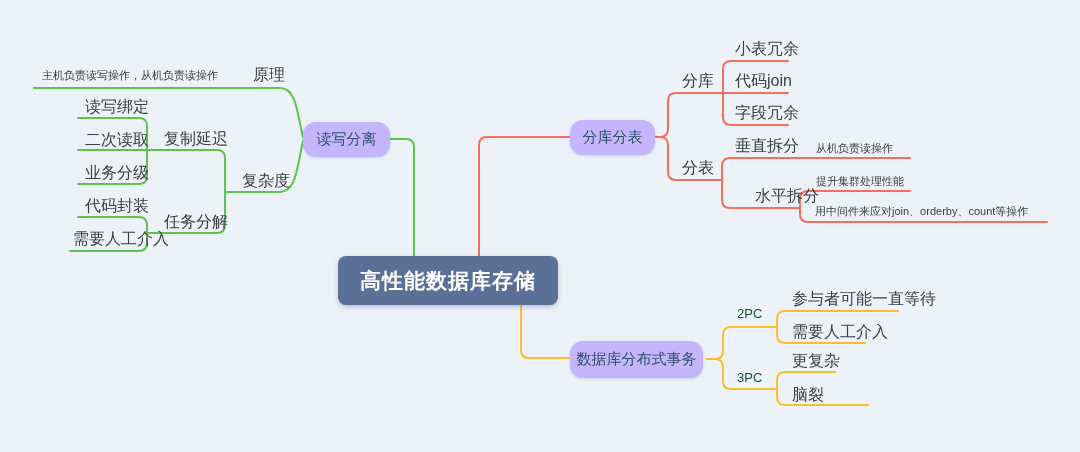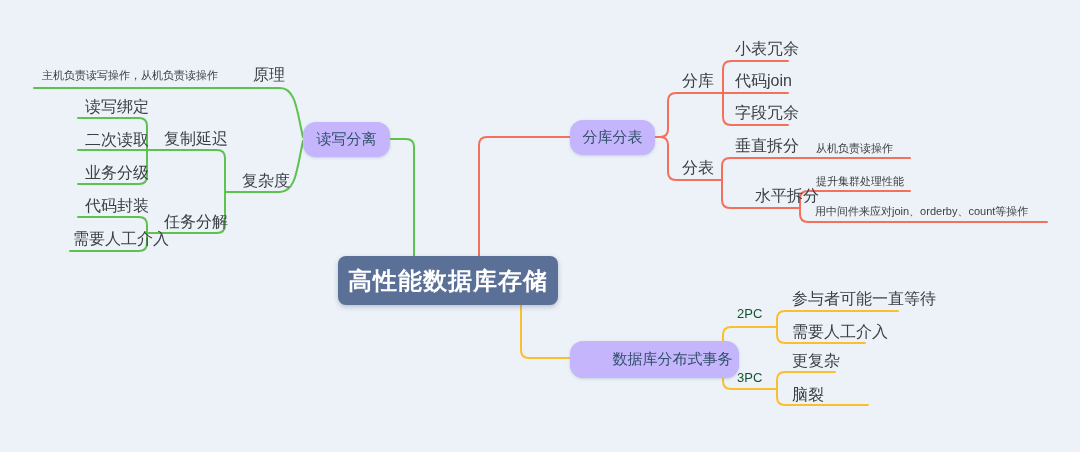--- a/index.html
+++ b/index.html
@@ -36,21 +36,21 @@
     font-size:15px;font-weight:500;
     white-space:nowrap;
     box-shadow:0 1px 3px rgba(90,130,160,0.30);
   }
   .root{
     position:absolute;
     background:#5b7096;
     color:#ffffff;
     border-radius:8px;
     display:flex;align-items:center;justify-content:center;
-    font-size:24px;font-weight:700;
+    font-size:21px;font-weight:700;
     letter-spacing:1px;
     white-space:nowrap;
     box-shadow:0 2px 5px rgba(60,80,120,0.30);
   }
   .watermark{
     position:absolute;left:720px;top:386px;
     display:flex;align-items:center;
   }
   .wm-text{
     font-size:29px;
@@ -95,21 +95,21 @@
     <path class="y" d="M777,327 V319 Q777,311 785,311 H898"></path>
     <path class="y" d="M777,327 V335 Q777,343 785,343 H865"></path>
     <path class="y" d="M777,389 V380 Q777,372 785,372 H835"></path>
     <path class="y" d="M777,389 V397 Q777,405 785,405 H868"></path>
   </svg>
 
   <div class="root" style="left:338px;top:256px;width:220px;height:49px;">高性能数据库存储</div>
 
   <div class="topic" style="left:303px;top:122px;width:87px;height:35px;">读写分离</div>
   <div class="topic" style="left:570px;top:120px;width:85px;height:35px;">分库分表</div>
-  <div class="topic" style="left:570px;top:341px;width:133px;height:37px;padding-left:36px;">数据库分布式事务</div>
+  <div class="topic" style="left:570px;top:341px;width:133px;height:37px;">数据库分布式事务</div>
 
   <div class="label small" style="left:42px;top:68px;">主机负责读写操作，从机负责读操作</div>
   <div class="label" style="left:253px;top:68px;">原理</div>
   <div class="label" style="left:85px;top:100px;">读写绑定</div>
   <div class="label" style="left:85px;top:133px;">二次读取</div>
   <div class="label" style="left:85px;top:166px;">业务分级</div>
   <div class="label" style="left:164px;top:132px;">复制延迟</div>
   <div class="label" style="left:242px;top:174px;">复杂度</div>
   <div class="label" style="left:164px;top:215px;">任务分解</div>
   <div class="label" style="left:85px;top:199px;">代码封装</div>

